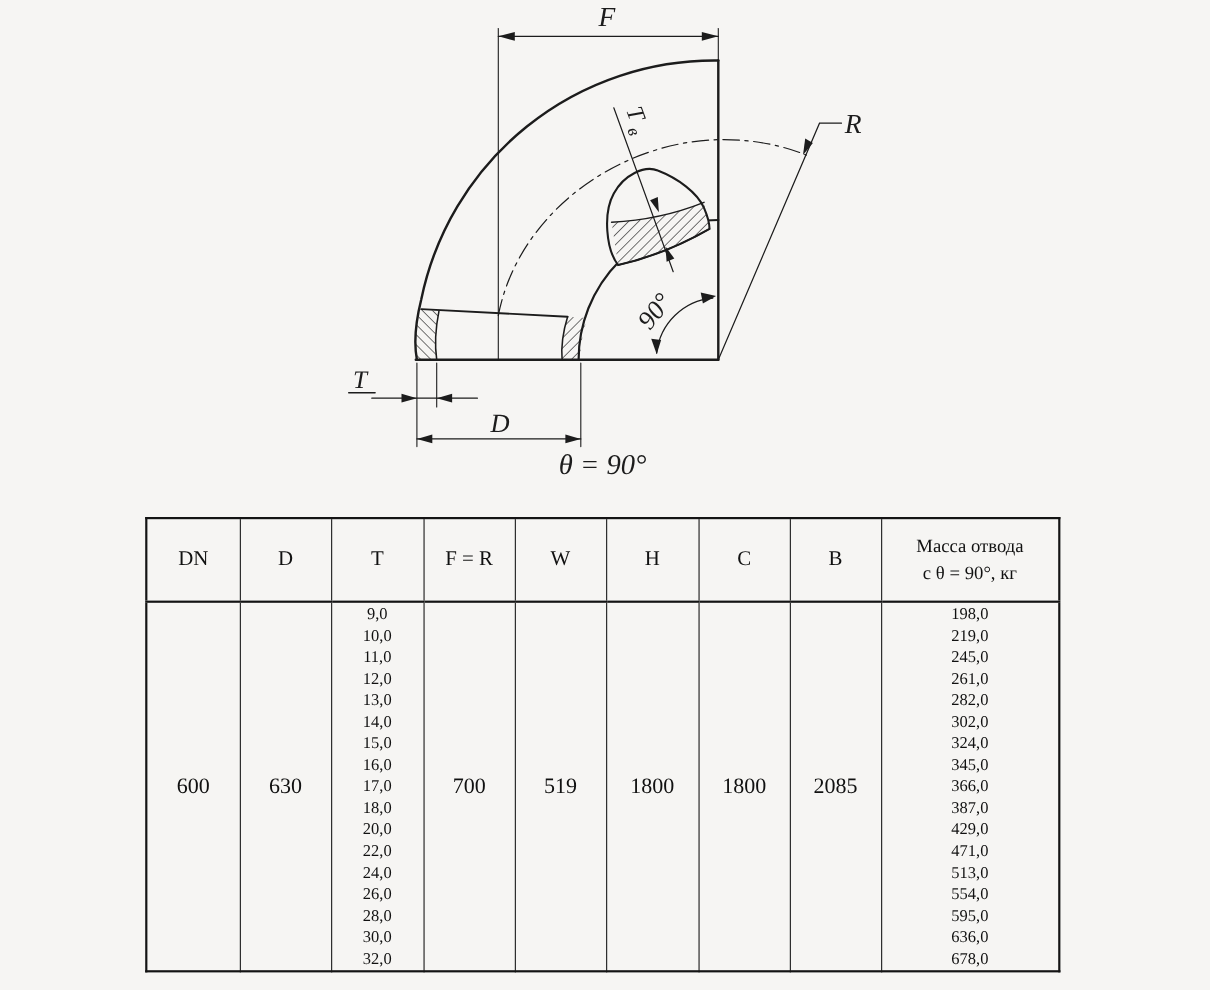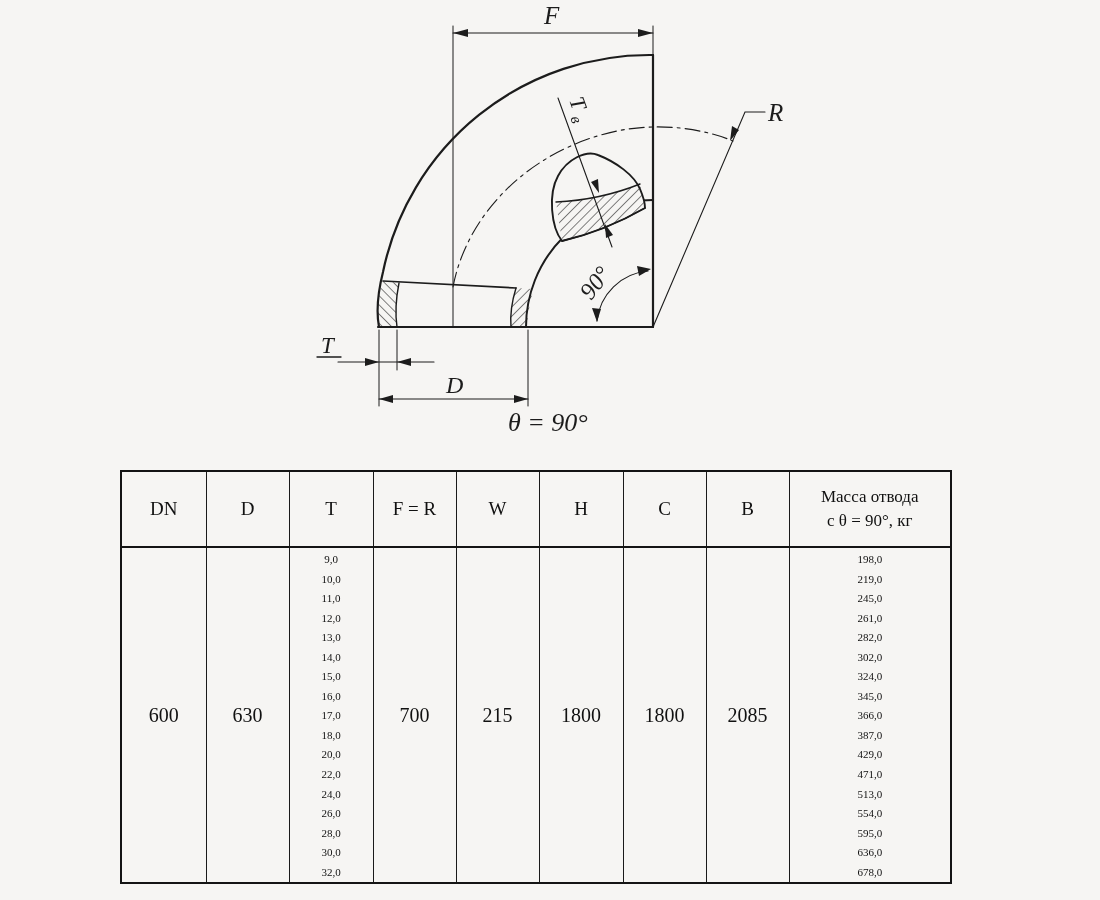--- a/index.html
+++ b/index.html
@@ -21,21 +21,21 @@
     left: 0;
     top: 0;
   }
   .dim-label {
     font-family: "Liberation Serif", serif;
     font-style: italic;
     fill: #1c1c1c;
   }
   #spec-table {
     position: absolute;
-    left: 120px;
+    left: 132px;
     top: 470px;
     border-collapse: collapse;
     table-layout: fixed;
     width: 830px;
     border: 2.5px solid #141414;
   }
   #spec-table th, #spec-table td {
     border: 1.5px solid #1a1a1a;
     text-align: center;
     vertical-align: middle;
@@ -51,21 +51,21 @@
     font-size: 17px;
     white-space: pre-line;
     line-height: 24px;
   }
   #spec-table tbody td {
     height: 332px;
     font-size: 20px;
   }
   #spec-table tbody td.vals {
     white-space: pre-line;
-    font-size: 11px;
+    font-size: 15px;
     line-height: 19.55px;
     padding-top: 2px;
   }
 </style>
 </head>
 <body>
 
 <div id="page">
 
   <svg id="drawing" width="1100" height="460" viewBox="0 0 1100 460">
@@ -186,21 +186,21 @@
 17,0
 18,0
 20,0
 22,0
 24,0
 26,0
 28,0
 30,0
 32,0</td>
         <td>700</td>
-        <td>215</td>
+        <td>519</td>
         <td>1800</td>
         <td>1800</td>
         <td>2085</td>
         <td class="vals">198,0
 219,0
 245,0
 261,0
 282,0
 302,0
 324,0

